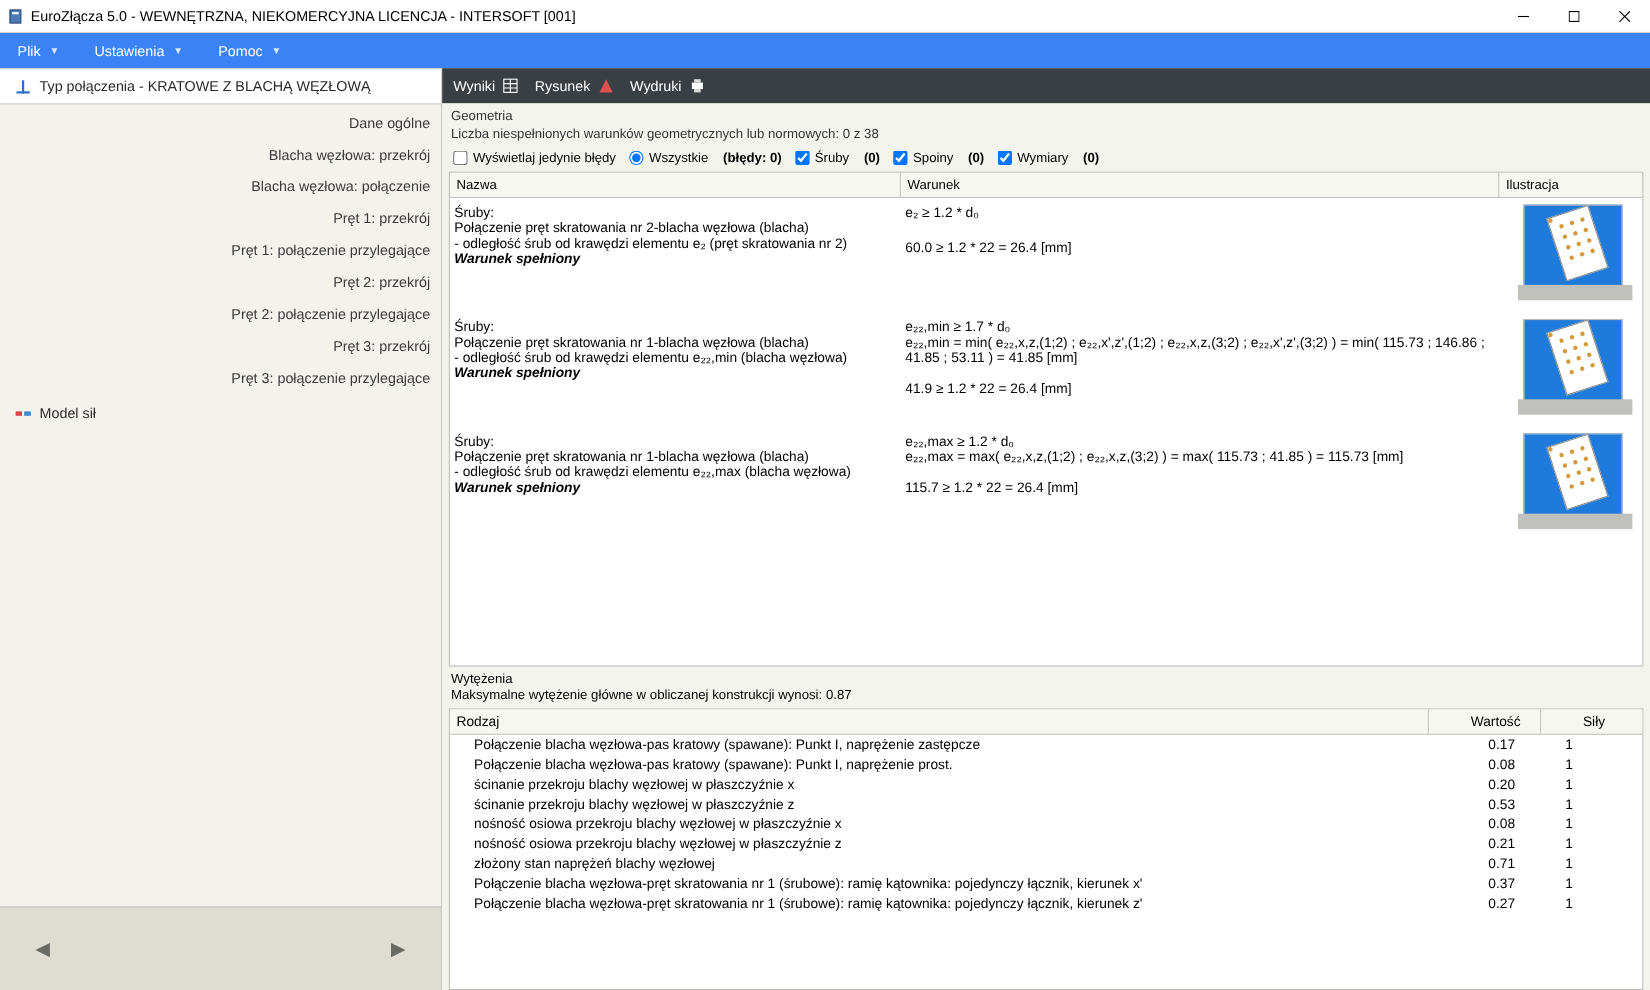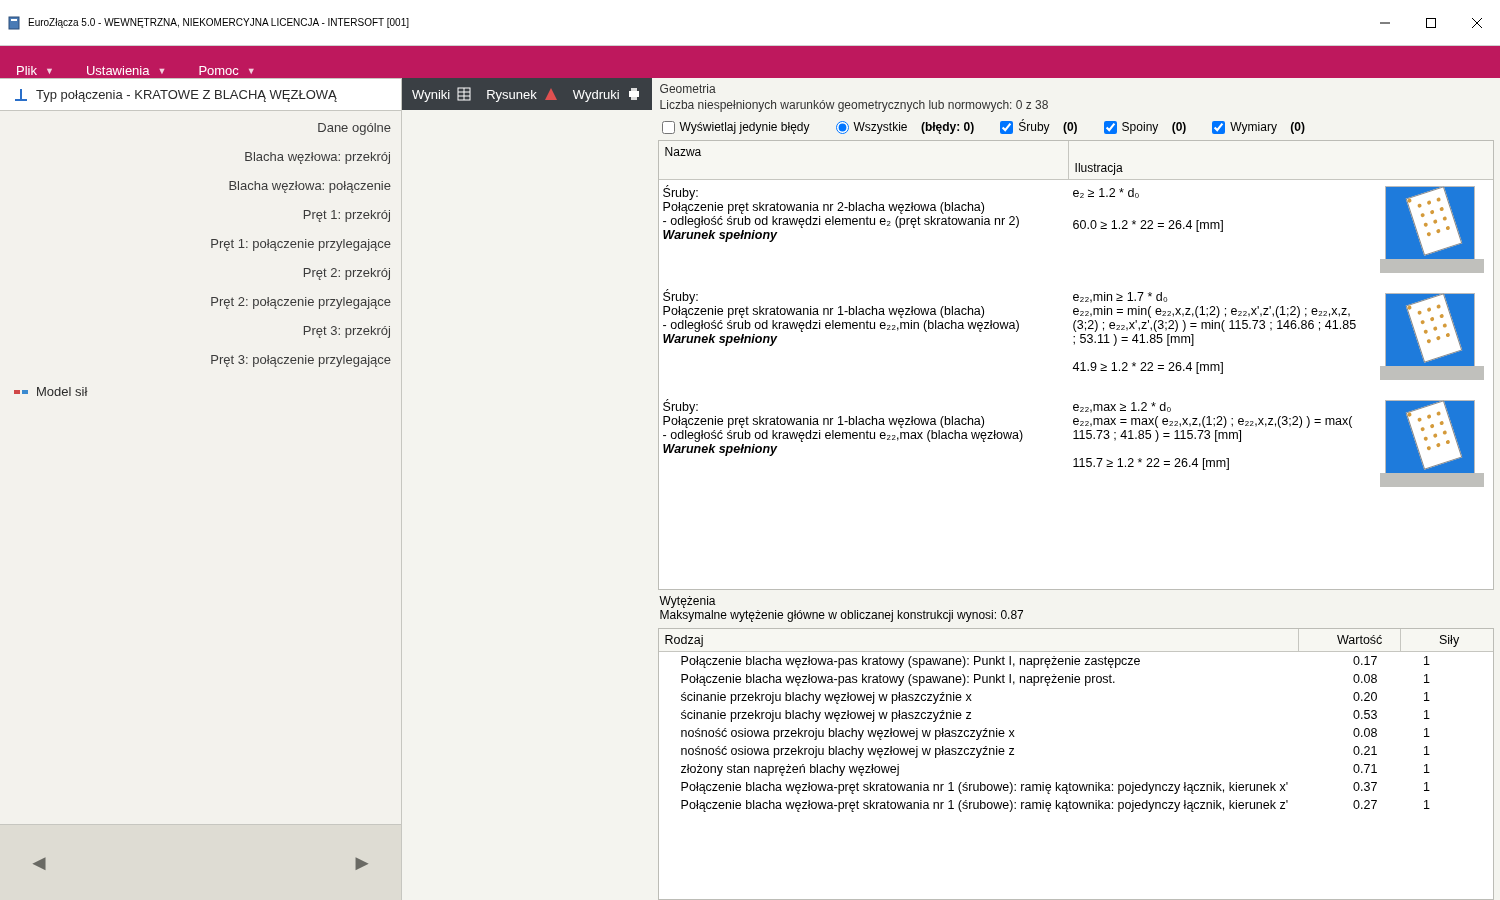--- a/index.html
+++ b/index.html
@@ -1,64 +1,64 @@
 <!DOCTYPE html>
 <html><head>
 <meta charset="utf-8">
 <style>
   * { box-sizing: border-box; font-family: "Segoe UI", Tahoma, sans-serif; }
   html, body { margin: 0; padding: 0; height: 100%; width: 1500px; }
   body { display: flex; flex-direction: column; height: 900px; overflow: hidden; background: #f4f4ef; }
 
   
-  .titlebar { height: 46px; display: flex; align-items: center; background: #ffffff; border-bottom: 1px solid #d0d0d0; font-size: 10px; }
+  .titlebar { height: 30px; display: flex; align-items: center; background: #ffffff; border-bottom: 1px solid #d0d0d0; font-size: 13px; }
   .titlebar .app-icon { width: 16px; height: 16px; margin: 0 6px; display: inline-flex; align-items: center; justify-content: center; }
   .titlebar .title-text { flex: 0 0 auto; color: #000; }
   .titlebar .spacer { flex: 1; }
   .titlebar .win-btn { width: 46px; height: 30px; display: flex; align-items: center; justify-content: center; font-size: 12px; }
 
   
-  .menubar { height: 32px; background: #be185d; display: flex; align-items: flex-end; color: #fff; font-size: 13px; }
+  .menubar { height: 32px; background: #3b82f6; display: flex; align-items: center; color: #fff; font-size: 13px; }
   .menubar .menu-item { display: flex; align-items: center; padding: 0 16px; cursor: default; gap: 8px; }
   .menubar .menu-item .caret { font-size: 9px; opacity: .8; }
 
   
   .main { flex: 1; display: flex; min-height: 0; }
   .sidebar { width: 402px; background: #f3f2ed; border-right: 1px solid #c6c6c0; display: flex; flex-direction: column; text-align: right; }
   .sidebar .section-head { display: flex; align-items: center; gap: 8px; padding: 8px 14px; font-size: 13px; color: #2a2a2a; cursor: default; }
   .sidebar .section-head.active { background: #fff; border-top: 1px solid #c6c6c0; border-bottom: 1px solid #c6c6c0; }
   .sidebar .bullet { width: 14px; height: 14px; display: inline-block; }
   .sidebar .tree { padding: 2px 0; }
   .sidebar .tree-item { padding: 7px 10px 7px 40px; font-size: 13px; color: #3b3b3b; cursor: default; }
 
   .sidebar .filler { flex: 1; }
   .sidebar .footer-nav { height: 76px; background: #dedcd3; border-top: 1px solid #c6c6c0; display: flex; align-items: center; justify-content: space-between; padding: 0 28px; }
   .footer-nav .arrow { font-size: 22px; color: #6a6a64; cursor: default; }
 
   
-  .right { flex: 1; display: flex; flex-direction: row; min-width: 0; }
+  .right { flex: 1; display: flex; flex-direction: column; min-width: 0; }
   .right-toolbar { height: 32px; background: #3a3f44; display: flex; align-items: center; color: #fff; font-size: 13px; padding: 0 10px; gap: 14px; }
   .right-toolbar .tb-item { display: flex; align-items: center; gap: 6px; cursor: default; }
   .right-toolbar .tb-icon { width: 16px; height: 16px; display: inline-flex; align-items: center; justify-content: center; }
 
   .panel-body { flex: 1; display: flex; flex-direction: column; min-height: 0; background: #f4f4ef; }
 
   .geo-header { padding: 4px 8px 2px 8px; font-size: 12px; color: #333; }
   .geo-sub { padding: 0 8px 4px 8px; font-size: 12px; color: #333; }
-  .filters { display: flex; align-items: center; gap: 26px; padding: 4px 10px 6px 10px; font-size: 12px; }
+  .filters { display: flex; align-items: center; gap: 12px; padding: 4px 10px 6px 10px; font-size: 12px; }
   .filters label { display: flex; align-items: center; gap: 5px; }
   .filters input[type=checkbox], .filters input[type=radio] { margin: 0; }
   .filters .bold { font-weight: 600; }
 
   .grid-wrap { margin: 0 6px; border: 1px solid #bcbcb6; display: flex; flex-direction: column; flex: 0 0 450px; overflow: hidden; background: #fff; }
   .grid-head { display: flex; background: #f7f7f2; border-bottom: 1px solid #c6c6c0; font-size: 12px; }
   .grid-head .col { padding: 4px 6px; border-right: 1px solid #c6c6c0; }
   .col-name { width: 410px; }
   .col-cond { flex: 1; }
-  .col-illu { width: 130px; border-right: none !important; margin-top: 16px; }
+  .col-illu { width: 130px; border-right: none !important; }
 
   .grid-body { flex: 1; overflow-y: scroll; font-size: 12.5px; }
   .grid-row { display: flex; border-bottom: 0px solid #eee; padding: 6px 4px 20px 4px; }
   .grid-row .cname { width: 410px; padding-right: 8px; }
   .grid-row .ccond { flex: 1; padding-right: 8px; }
   .grid-row .cillu { width: 118px; display: flex; align-items: center; justify-content: center; }
   .sat { font-weight: 700; font-style: italic; }
 
   .illus { width: 90px; height: 78px; background: #1e7bdc; position: relative; border: 1px solid #bbb; }
   .illus::after { content: ""; position: absolute; left: -6px; bottom: -10px; width: 104px; height: 14px; background: #c0c0bc; }
@@ -211,20 +211,21 @@
           </label>
         <label><input type="radio" checked="" style=""> <span>Wszystkie</span>&nbsp;<span class="bold">(błędy: 0)</span></label>
         <label><input type="checkbox" checked="" style=""> <span>Śruby</span>&nbsp;<span class="bold">(0)</span></label>
         <label><input type="checkbox" checked="" style=""> <span>Spoiny</span>&nbsp;<span class="bold">(0)</span></label>
         <label><input type="checkbox" checked="" style=""> <span>Wymiary</span>&nbsp;<span class="bold">(0)</span></label>
       </div>
 
       <div class="grid-wrap">
         <div class="grid-head">
           <div class="col col-name">Nazwa</div>
+          <div class="col col-cond">Warunek</div>
           <div class="col col-illu">Ilustracja</div>
         </div>
         <div class="grid-body">
           <div class="grid-row">
             <div class="cname">
               <div>Śruby:</div>
               <div>Połączenie pręt skratowania nr 2-blacha węzłowa (blacha)</div>
               <div>- odległość śrub od krawędzi elementu e₂ (pręt skratowania nr 2)</div>
               <div class="sat">Warunek spełniony</div>
             </div>

